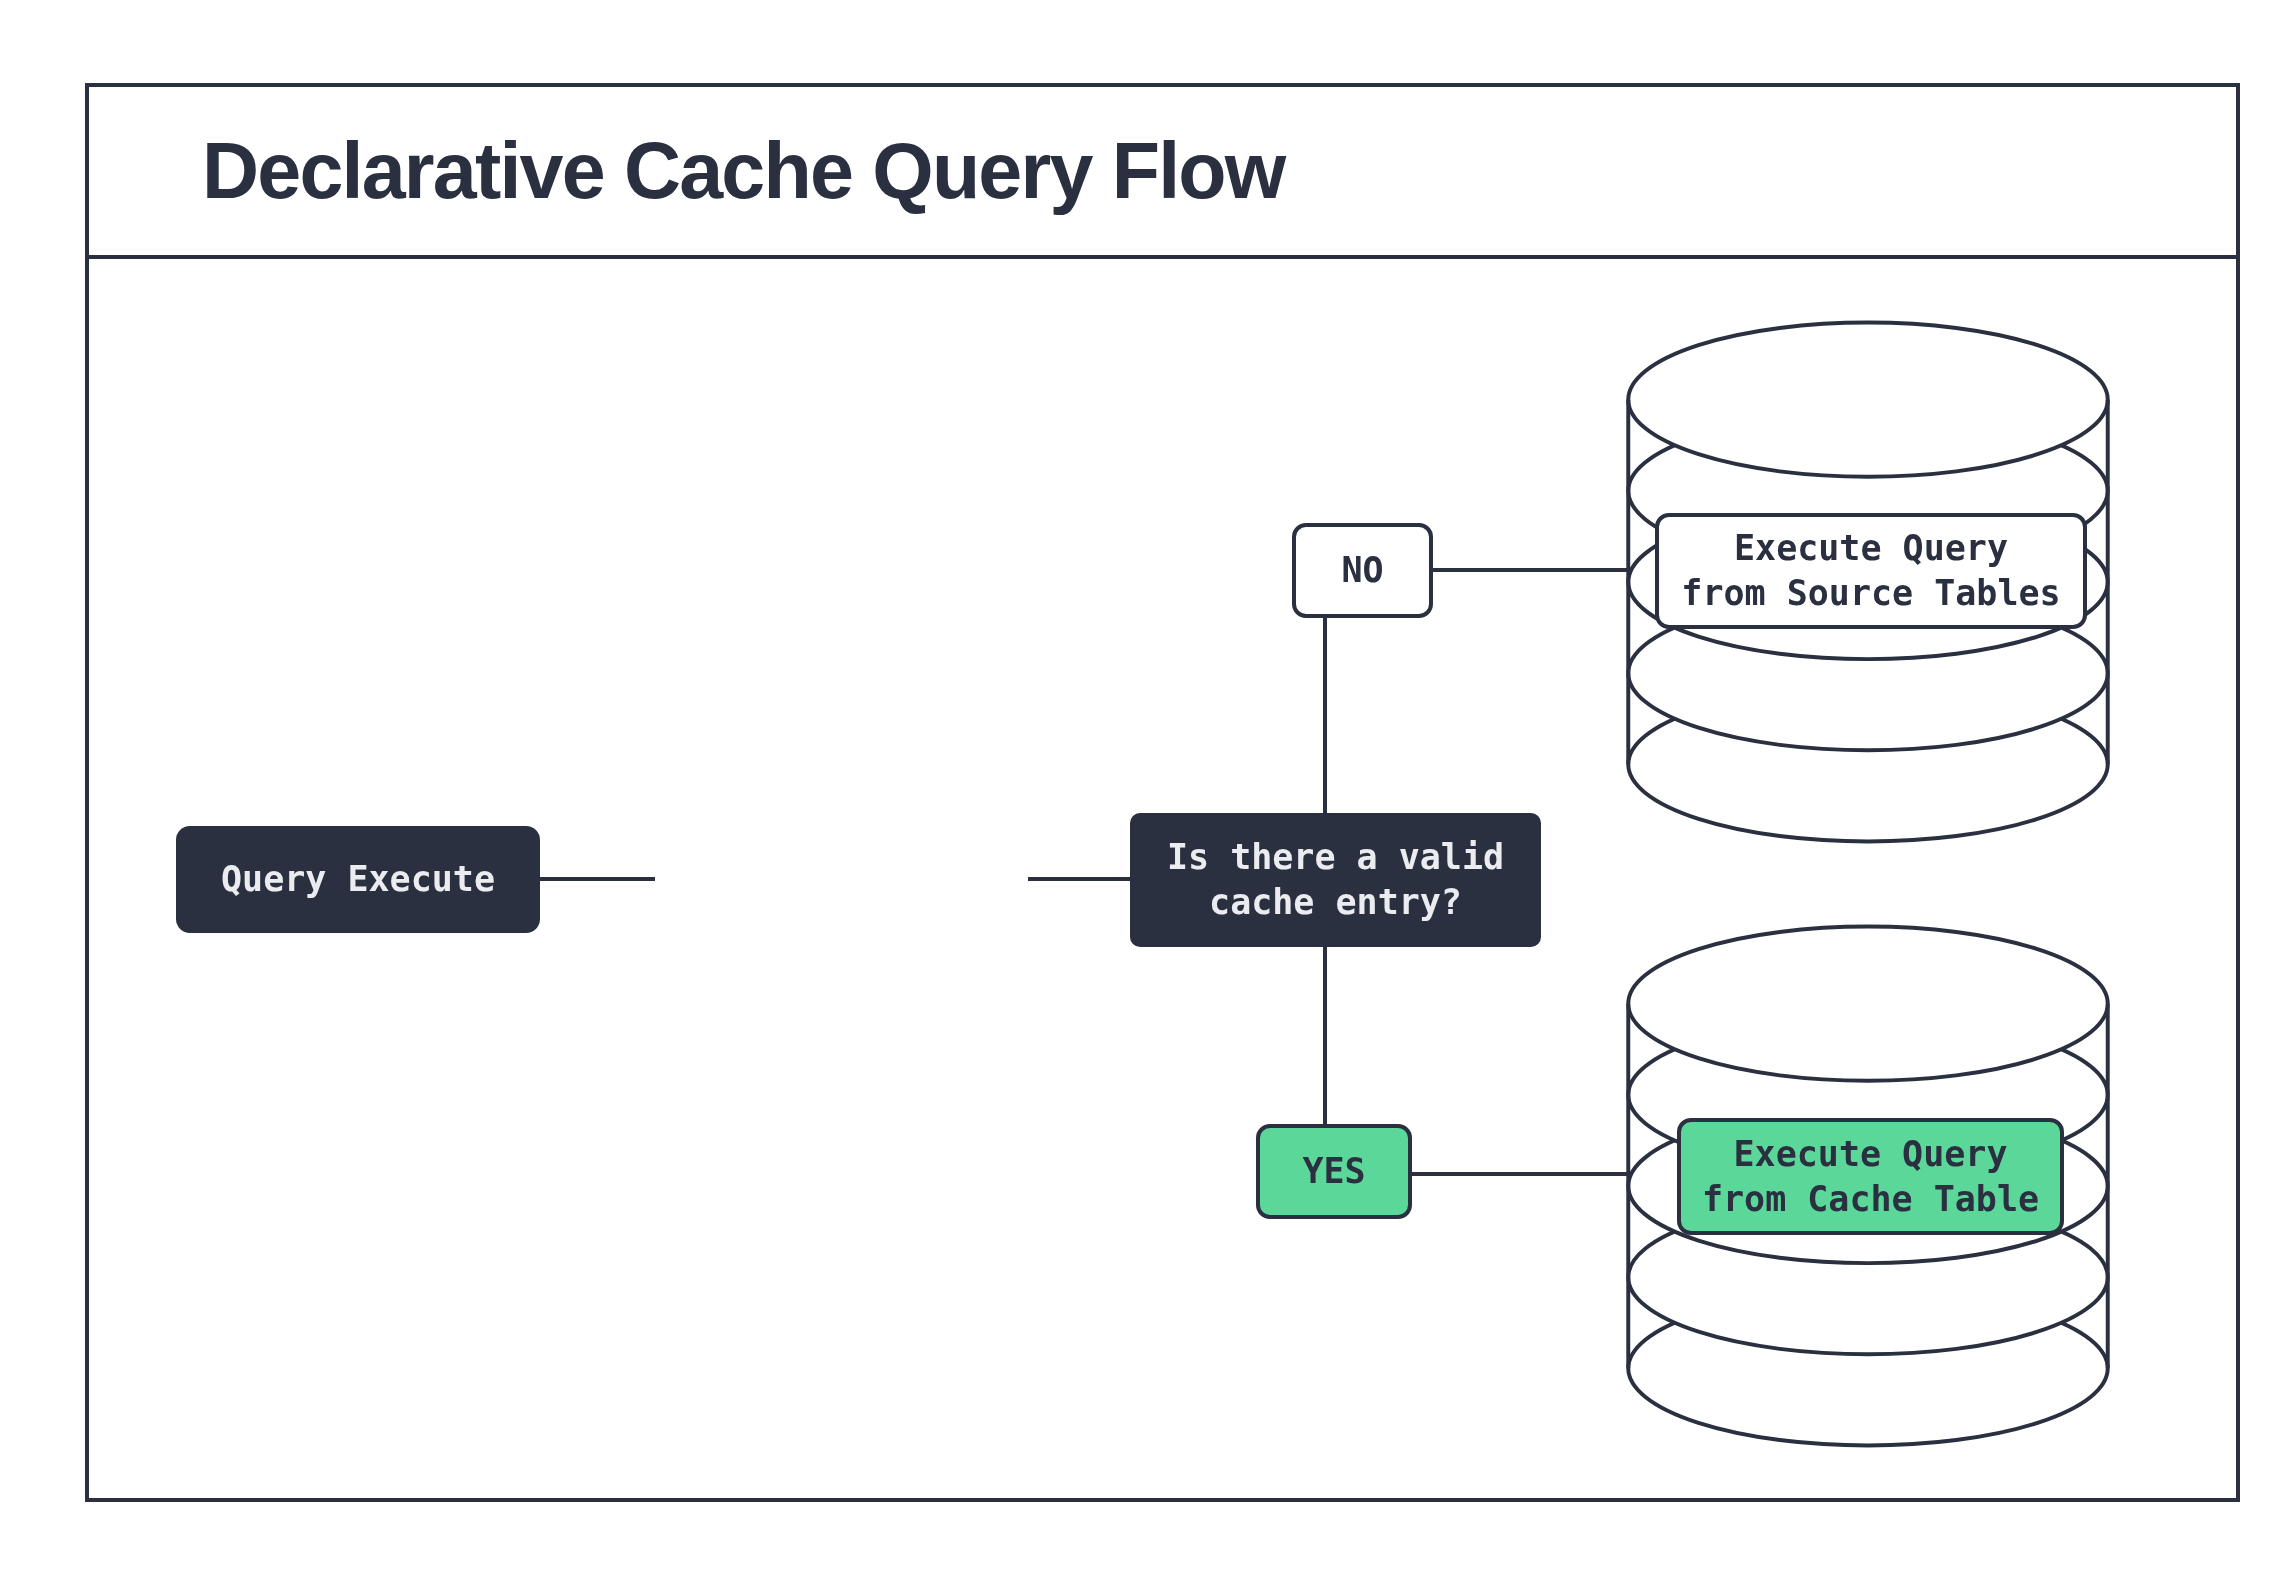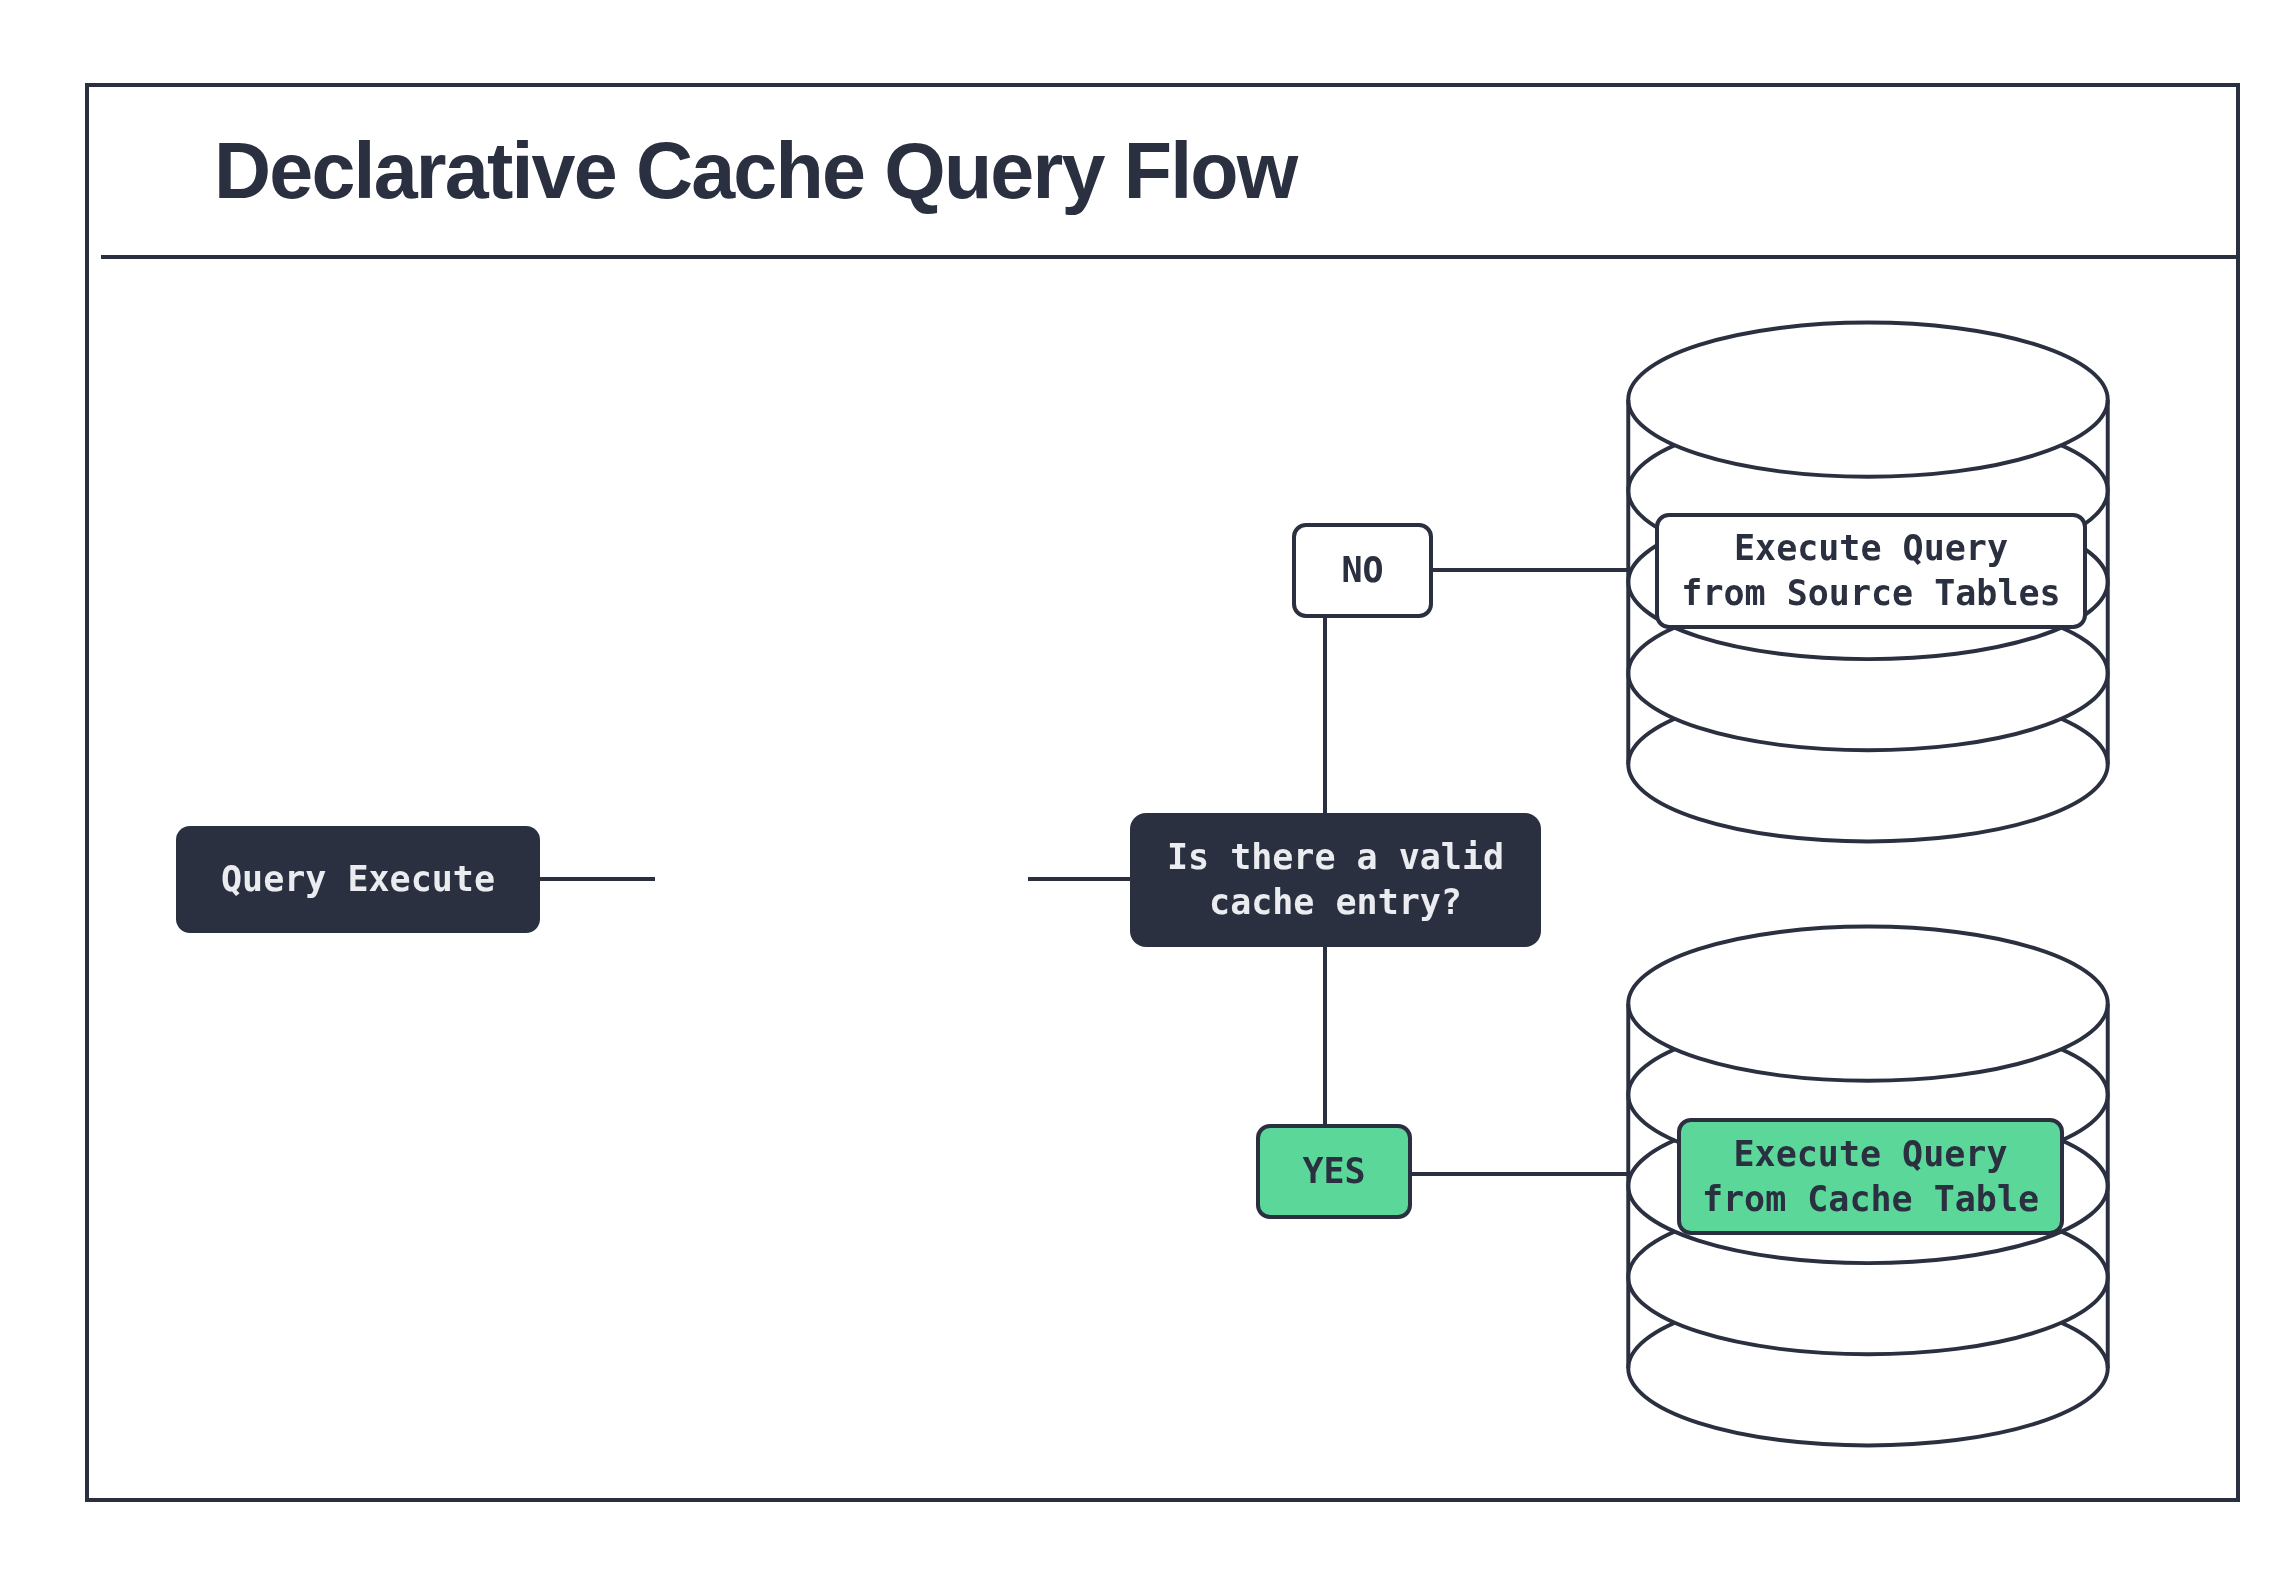--- a/index.html
+++ b/index.html
@@ -22,21 +22,21 @@
   }
   .frame {
     position: absolute;
     left: 85px; top: 83px;
     width: 2155px; height: 1419px;
     border: 4.4px solid var(--dark-navy);
     background: var(--background);
   }
   .header {
     position: absolute;
-    left: 12px; top: 0; right: 0;
+    left: 0; top: 0; right: 0;
     height: 172px;
     border-bottom: 4.4px solid var(--dark-navy);
     display: flex;
     align-items: center;
     padding-left: 113px;
   }
   .title {
     font-family: "Liberation Sans", "DejaVu Sans", sans-serif;
     font-weight: 700;
     font-size: 79px;
@@ -61,21 +61,21 @@
     line-height: 45px;
     white-space: pre-line;
     color: var(--dark-navy);
   }
   .node--dark   { background: var(--dark-navy); color: var(--light-text); border-radius: 14px; }
   .node--green  { background: var(--green); border: 4.4px solid var(--dark-navy); border-radius: 14px; }
   .node--white  { background: var(--background); border: 4.4px solid var(--dark-navy); border-radius: 14px; }
 
   .node-query    { left: 176px;  top: 826px;  width: 364px; height: 107px; }
   .node-check    { left: 652px;  top: 813px;  width: 379px; height: 134px; }
-  .node-decision { left: 1130px; top: 813px;  width: 411px; height: 134px; border-radius: 16px; }
+  .node-decision { left: 1130px; top: 813px;  width: 411px; height: 134px; border-radius: 10px; }
   .node-no       { left: 1256px; top: 523px;  width: 141px; height: 95px; margin-left: 36px; }
   .node-yes      { left: 1256px; top: 1124px; width: 156px; height: 95px; }
   .node-exec-source { left: 1655px; top: 513px;  width: 432px; height: 116px; }
   .node-exec-cache  { left: 1677px; top: 1118px; width: 387px; height: 117px; }
 
   .edge-query-check    { left: 536px;  top: 877px; width: 119px; height: 4.4px; }
   .edge-check-decision { left: 1028px; top: 877px; width: 106px; height: 4.4px; }
   .edge-decision-no    { left: 1323px; top: 613px;  width: 4.4px;   height: 203px; }
   .edge-decision-yes   { left: 1323px; top: 944px; width: 4.4px;   height: 184px; }
   .edge-no-db          { left: 1397px; top: 568px;  width: 234px; height: 4.4px; }

